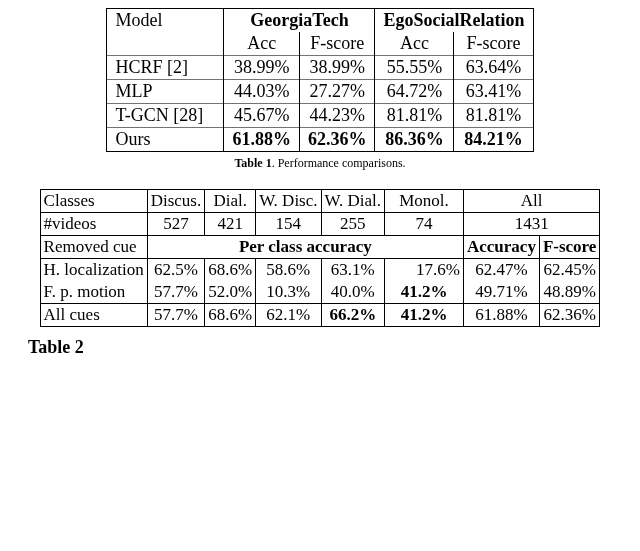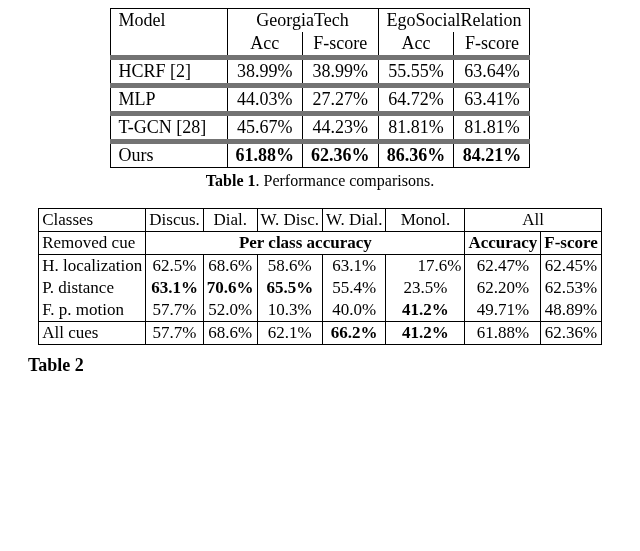--- a/index.html
+++ b/index.html
@@ -29,42 +29,42 @@
   }
   .t1 td {
     padding: 1px 8px;
   }
   .center { text-align: center; }
   .left { text-align: left; }
   .bold { font-weight: bold; }
   .caption {
     text-align: center;
     margin-top: 4px;
-    font-size: 16px;
+    font-size: 12px;
   }
   .cut-caption {
     text-align: left;
     margin-top: 10px;
     padding-left: 20px;
     font-size: 18px;
     overflow: hidden;
     height: 22px;
     white-space: nowrap;
   }
 
   
   .t1 { border-top: 1px solid #000; border-bottom: 1px solid #000;}
   .t1 .hdr td { border-bottom: 0; }
-  .t1 .sep-top td { border-top: 5px solid #737373; }
+  .t1 .sep-top td { border-top: 1px solid #737373; }
   .t1 .col-model { border-left:1px solid #000; border-right:1px solid #000; width:100px; }
   .t1 .col-acc1  { border-right:1px solid #000; }
   .t1 .col-f1    { border-right:1px solid #000; }
   .t1 .col-acc2  { border-right:1px solid #000; }
   .t1 .col-f2    { border-right:1px solid #000; }
-  .t1 .span-hdr { border-right:1px solid #000; }
+  .t1 .span-hdr { border-right:1px solid #000;font-weight:bold; }
 
   
   .t2 td { border: 1px solid #000; font-size: 17px; padding:1px 4px; }
   .t2 .tight td { padding:1px 3px; }
 </style>
 </head>
 <body>
 
 <div class="table-wrap">
   <table class="t1">
@@ -122,47 +122,46 @@
         <tr class="tight">
       <td class="left">Classes</td>
       <td class="center">Discus.</td>
       <td class="center">Dial.</td>
       <td class="center">W. Disc.</td>
       <td class="center">W. Dial.</td>
       <td class="center">Monol.</td>
       <td class="center" colspan="2">All</td>
     </tr>
     <tr class="tight">
+      <td class="left">#videos</td>
+      <td class="center">527</td>
+      <td class="center">421</td>
+      <td class="center">154</td>
+      <td class="center">255</td>
+      <td class="center">74</td>
+      <td class="center" colspan="2">1431</td>
+    </tr>
+    <tr class="tight">
       <td class="left">Removed cue</td>
       <td class="center bold" colspan="5">Per class accuracy</td>
       <td class="center bold">Accuracy</td>
       <td class="center bold">F-score</td>
     </tr>
 
     </tbody>
       <tbody id="t2-body">
         <tr class="tight">
           <td class="left" style="border-bottom: 0px;">H. localization</td>
           <td class="center" style="border-bottom: 0px;">62.5%</td>
           <td class="center" style="border-bottom: 0px;">68.6%</td>
           <td class="center" style="border-bottom: 0px;">58.6%</td>
           <td class="center" style="border-bottom: 0px;">63.1%</td>
           <td class="center" style="border-bottom: 0px; padding-left: 31px;">17.6%</td>
           <td class="center" style="border-bottom: 0px;">62.47%</td>
           <td class="center" style="border-bottom: 0px;">62.45%</td>
-        </tr>
-        <tr class="tight">
-          <td class="left" style="border-top: 0px; border-bottom: 0px;">P. distance</td>
-          <td class="center bold" style="border-top: 0px; border-bottom: 0px;">63.1%</td>
-          <td class="center bold" style="border-top: 0px; border-bottom: 0px;">70.6%</td>
-          <td class="center bold" style="border-top: 0px; border-bottom: 0px;">65.5%</td>
-          <td class="center" style="border-top: 0px; border-bottom: 0px;">55.4%</td>
-          <td class="center" style="border-top: 0px; border-bottom: 0px;">23.5%</td>
-          <td class="center" style="border-top: 0px; border-bottom: 0px;">62.20%</td>
-          <td class="center" style="border-top: 0px; border-bottom: 0px;">62.53%</td>
         </tr>
         <tr class="tight">
           <td class="left" style="border-top: 0px; margin-left: 12px;">F. p. motion</td>
           <td class="center" style="border-top: 0px;">57.7%</td>
           <td class="center" style="border-top: 0px;">52.0%</td>
           <td class="center" style="border-top: 0px;">10.3%</td>
           <td class="center" style="border-top: 0px;">40.0%</td>
           <td class="center bold" style="border-top: 0px;">41.2%</td>
           <td class="center" style="border-top: 0px;">49.71%</td>
           <td class="center" style="border-top: 0px;">48.89%</td>

